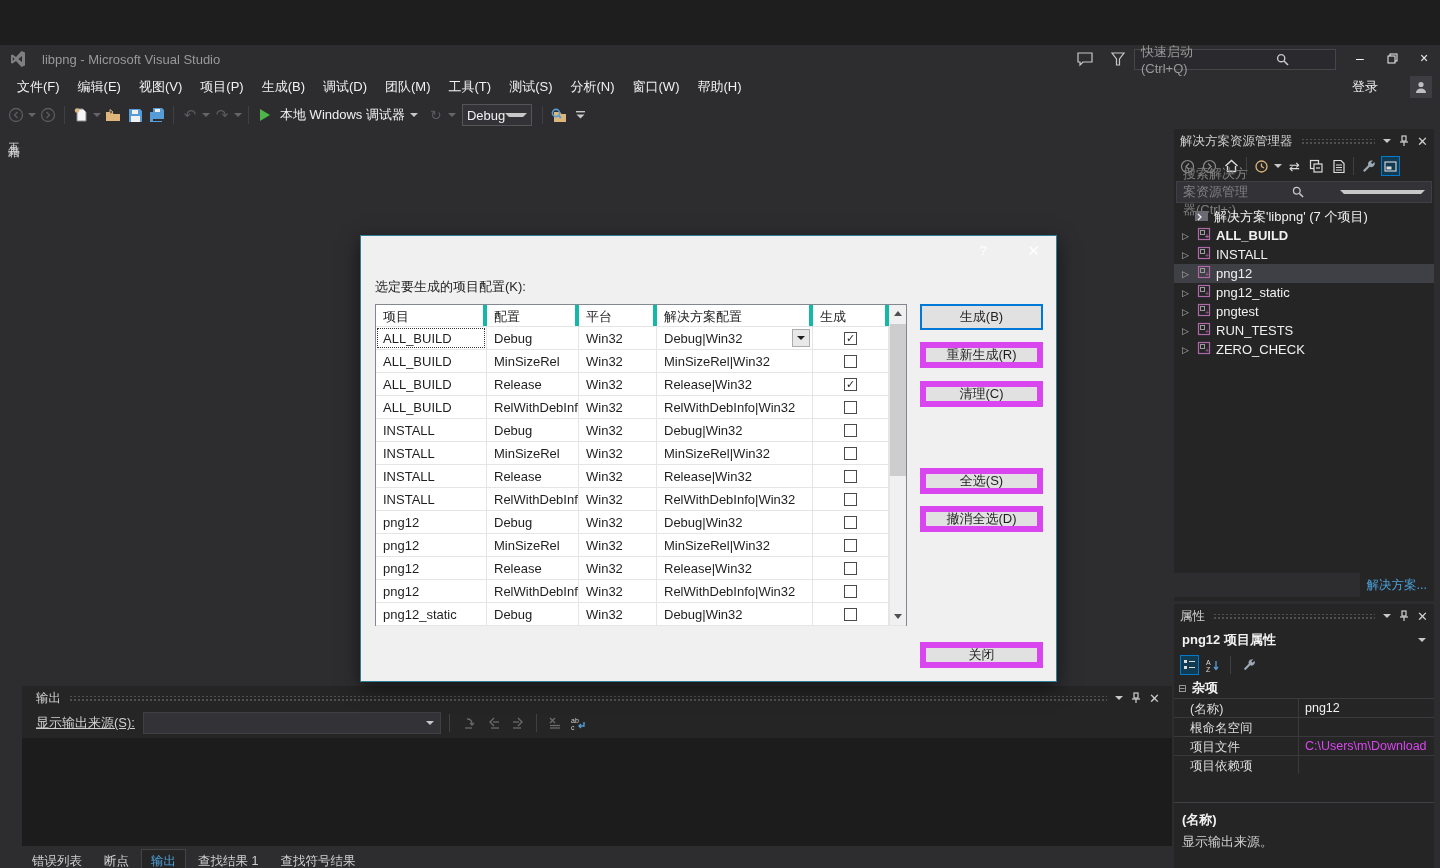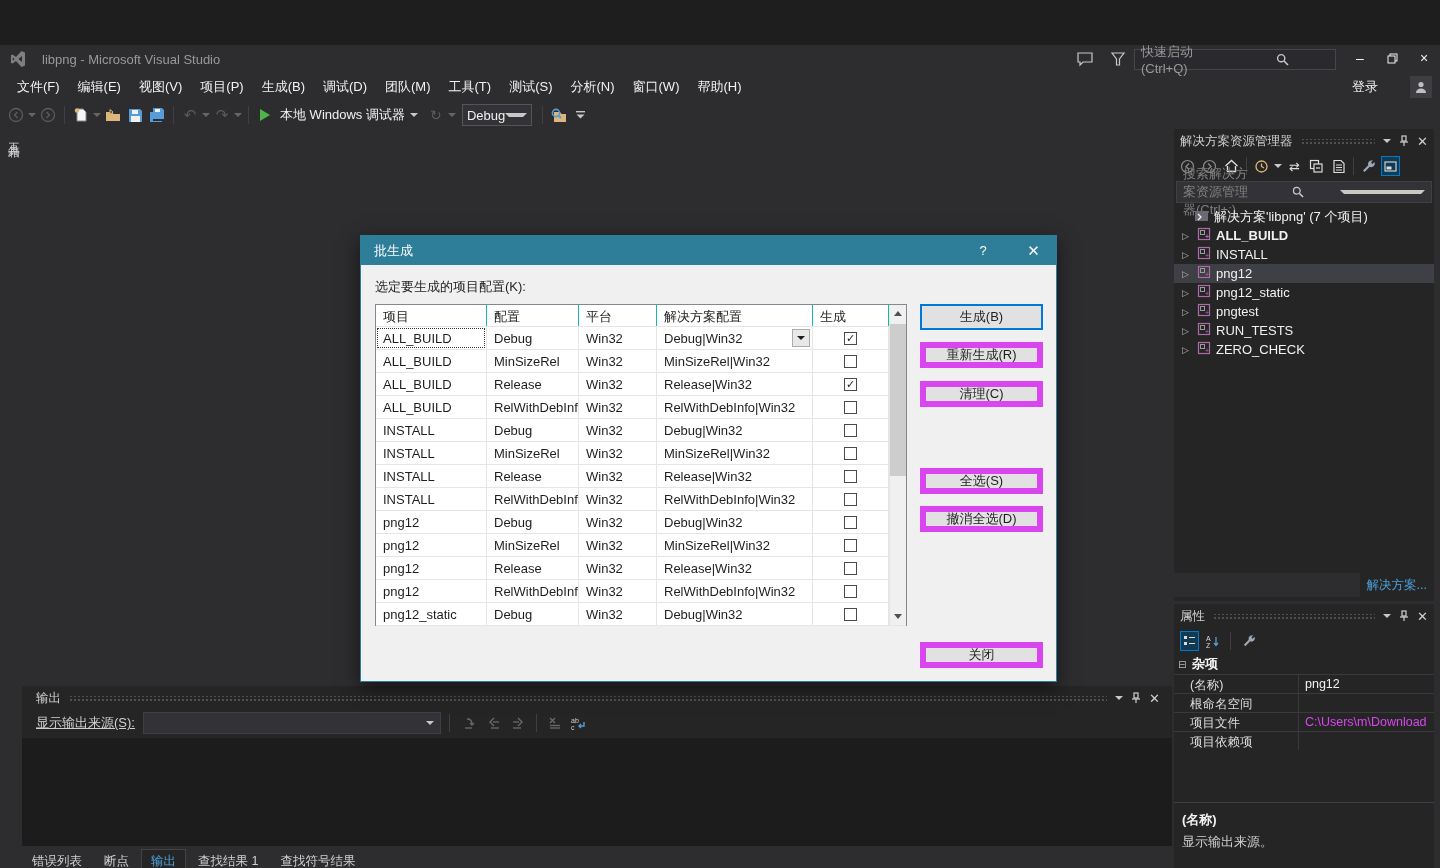--- a/index.html
+++ b/index.html
@@ -102,21 +102,21 @@
 
   
   #dialog { left:360px; top:190px; width:697px; height:447px; background:#F0F0F0;
     border:1px solid #2E7E99; box-shadow:0 6px 18px rgba(0,0,0,0.55); color:#1E1E1E; }
   #dlg-title { height:29px; background:#2E7E99; display:flex; align-items:center; color:#FFFFFF; padding-left:13px; }
   #dlg-help { position:absolute; right:58px; top:0; width:30px; height:29px; display:flex; align-items:center; justify-content:center; color:#fff; }
   #dlg-close { position:absolute; right:0; top:0; width:45px; height:29px; display:flex; align-items:center; justify-content:center; color:#fff; font-size:15px; }
   #dlg-label { position:absolute; left:14px; top:42px; color:#1E1E1E; }
   #dlg-table { position:absolute; left:14px; top:68px; width:532px; height:322px; background:#FFFFFF; border:1px solid #828790; }
   .thead { display:flex; height:22px; border-bottom:1px solid #E5E5E5; }
-  .th { padding:3px 6px 0 7px; border-right:1px solid #14b8a6; color:#1E1E1E; }
+  .th { padding:3px 6px 0 7px; border-right:4px solid #14b8a6; color:#1E1E1E; }
   .trow { display:flex; height:23px; border-bottom:1px solid #E5E5E5; background:#fff; }
   .tc { padding:4px 6px 0 7px; border-right:1px solid #E5E5E5; overflow:hidden; white-space:nowrap; position:relative; }
   .c-project { width:111px; } .c-config { width:92px; } .c-platform { width:78px; } .c-solcfg { width:156px; } .c-build { width:76px; display:flex; align-items:center; justify-content:center; padding:0; }
   .tc.focus::after { content:""; position:absolute; inset:1px; border:1px dotted #333; pointer-events:none; }
   .combo-btn { position:absolute; right:2px; top:2px; width:18px; height:18px; background:#E8E8E8; border:1px solid #ACACAC; display:flex; align-items:center; justify-content:center; }
   .cb { width:13px; height:13px; background:#fff; border:1px solid #4A4A4A; font-size:11px; line-height:11px; text-align:center; color:#1E1E1E; }
   
   #tbl-scroll { position:absolute; right:0; top:0; width:17px; height:320px; background:#F0F0F0; border-left:1px solid #E5E5E5; }
   #tbl-thumb { position:absolute; left:0; top:19px; width:16px; height:152px; background:#CDCDCD; }
   .sb-arrow { position:absolute; left:0; width:16px; height:17px; display:flex; align-items:center; justify-content:center; color:#505050; font-size:9px; }
@@ -514,20 +514,25 @@
         <span class="grip"></span>
         <span class="tri-d"></span>
         <span class="pt-ic icon">
           <svg width="10" height="12" viewBox="0 0 10 12">
               <rect x="3" y="1" width="4" height="5" fill="none" stroke="#D0D0D0" stroke-width="1.2"></rect>
               <line x1="1" y1="7" x2="9" y2="7" stroke="#D0D0D0" stroke-width="1.2"></line>
               <line x1="5" y1="7" x2="5" y2="11" stroke="#D0D0D0" stroke-width="1.2"></line>
             </svg>
         </span>
         <span class="pt-ic" style="font-size:13px">✕</span>
+      </div>
+      <div id="props-obj">
+        <span>png12 项目属性</span>
+        <span class="grip" style="background:none"></span>
+        <span class="tri-d"></span>
       </div>
       <div id="props-toolbar">
         <span class="sei hl">
           <svg width="13" height="12" viewBox="0 0 13 12">
               <rect x="1" y="1" width="3" height="3" fill="#DCDCDC"></rect>
               <rect x="1" y="7" width="3" height="3" fill="#DCDCDC"></rect>
               <line x1="6" y1="2.5" x2="12" y2="2.5" stroke="#DCDCDC"></line>
               <line x1="6" y1="8.5" x2="12" y2="8.5" stroke="#DCDCDC"></line>
             </svg>
         </span>
@@ -568,23 +573,20 @@
           </div>
         </div>
       <div id="props-desc">
         <div class="dt">(名称)</div>
         <div class="dd">显示输出来源。</div>
       </div>
     </div>
   </div>
 
   <div id="dialog" class="abs">
-    <div id="dlg-title">
-      <span>批生成</span>
-    </div>
     <span id="dlg-help">?</span>
     <span id="dlg-close">✕</span>
     <div id="dlg-label">选定要生成的项目配置(K):</div>
 
     <div id="dlg-table">
       <div class="thead">
         <span class="th c-project">项目</span>
         <span class="th c-config">配置</span>
         <span class="th c-platform">平台</span>
         <span class="th c-solcfg">解决方案配置</span>

